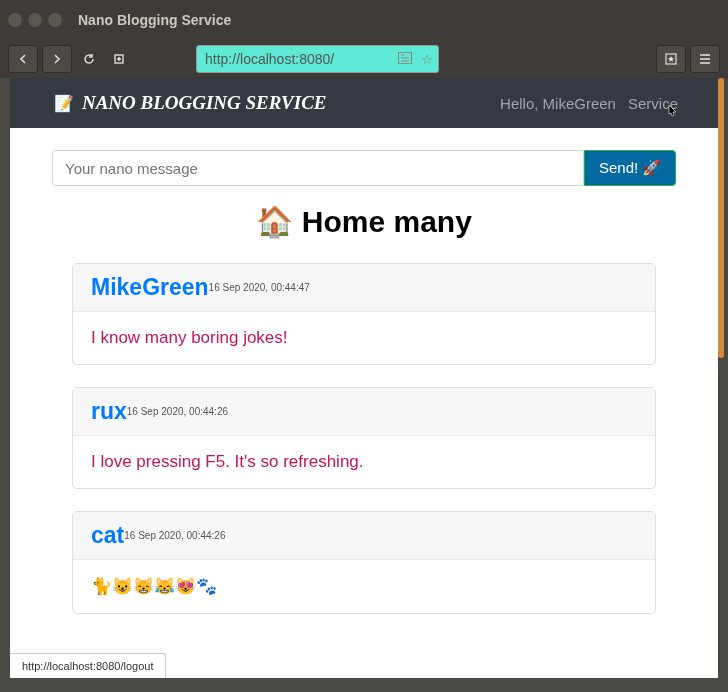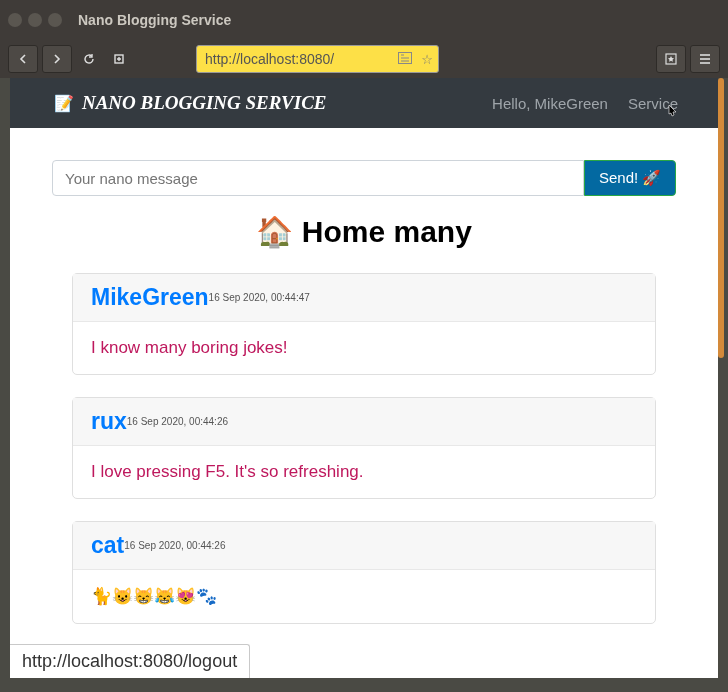--- a/index.html
+++ b/index.html
@@ -46,21 +46,21 @@
       color: #ddd;
       display: flex; align-items: center; justify-content: center;
       font-size: 14px;
       cursor: pointer;
     }
     .tool-btn.single { background: transparent; border: none; width: 26px; }
     .url-bar {
       flex: 1;
       max-width: 370px;
       height: 28px;
-      background: #fde047;
+      background: #5eead4;
       border: 1px solid #999;
       border-radius: 3px;
       display: flex;
       align-items: center;
       margin: 0 10px 0 60px;
     }
     .url-bar input {
       flex: 1;
       border: none;
       padding: 0 8px;
@@ -109,26 +109,26 @@
       display: flex; align-items: center; gap: 8px;
     }
     .brand-text {
       color: #fff;
       font-style: italic;
       font-weight: bold;
       font-size: 19px;
       font-family: Georgia, serif;
     }
     .navbar-right {
-      display: flex; align-items: center; gap: 20px;
+      display: flex; align-items: center; gap: 12px;
     }
     .greeting { color: #9fa5aa; font-size: 15px; }
     .logout { color: #9fa5aa; font-size: 15px; text-decoration: none; cursor: pointer; }
     .container {
-      padding: 32px 42px;
+      padding: 22px 42px;
     }
     .compose {
       display: flex;
       margin-bottom: 18px;
     }
     .compose input {
       flex: 1;
       border: 1px solid #ced4da;
       border-radius: 4px 0 0 4px;
       padding: 8px 12px;
@@ -181,21 +181,21 @@
     .status-tooltip {
       position: absolute;
       left: 10px;
       bottom: 14px;
       background: #fff;
       border: 1px solid #c9c9c9;
       border-bottom: none;
       border-left: none;
       border-radius: 0 3px 0 0;
       padding: 6px 12px;
-      font-size: 18px;
+      font-size: 11px;
       color: #333;
       z-index: 10;
     }
     .cursor-icon {
       position: absolute;
       top: 104px;
       right: 48px;
       font-size: 14px;
       color: #000;
       z-index: 20;

